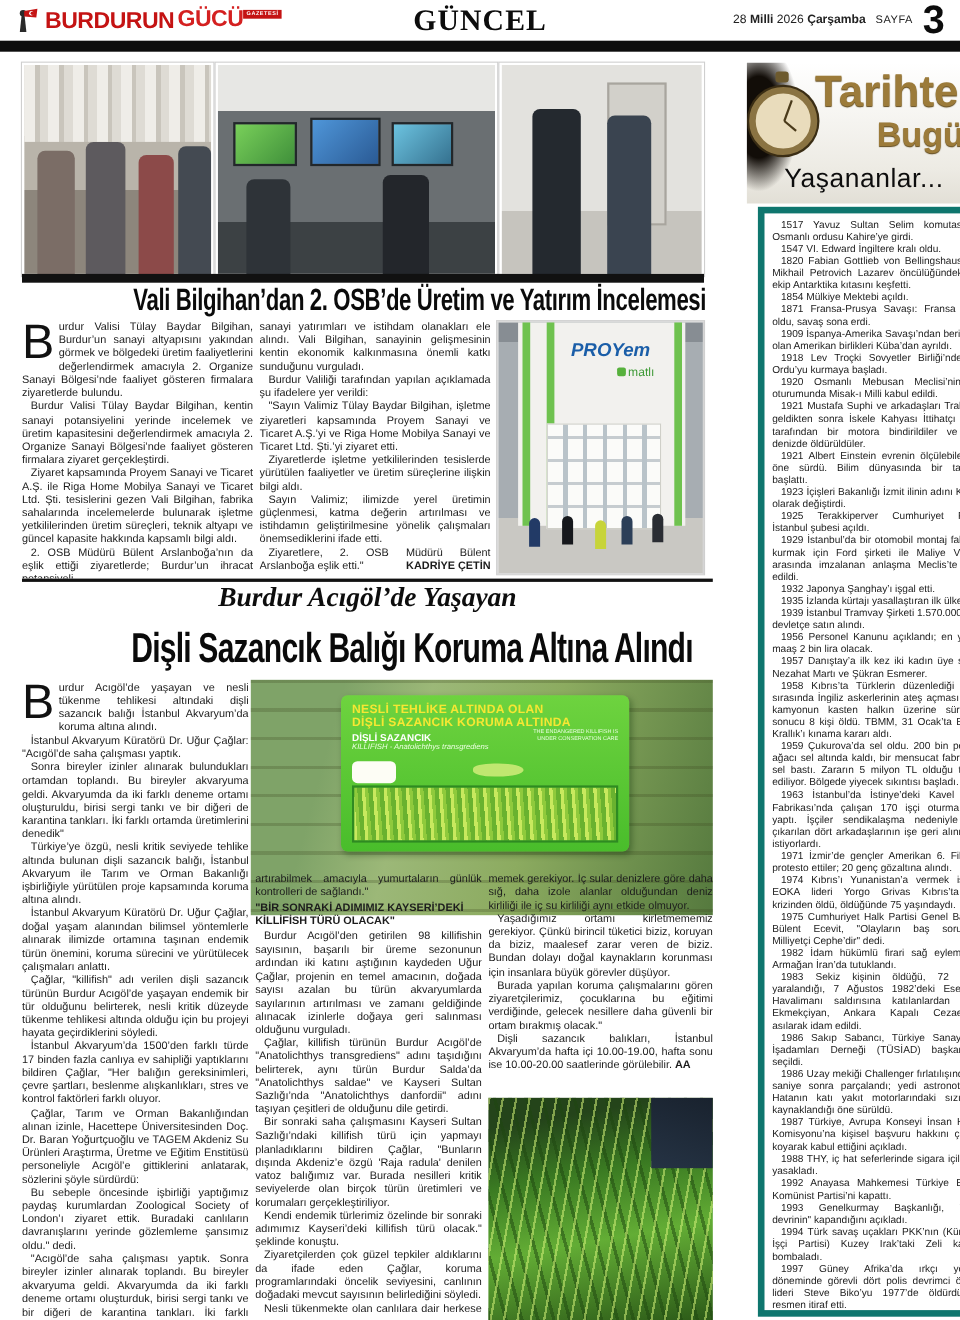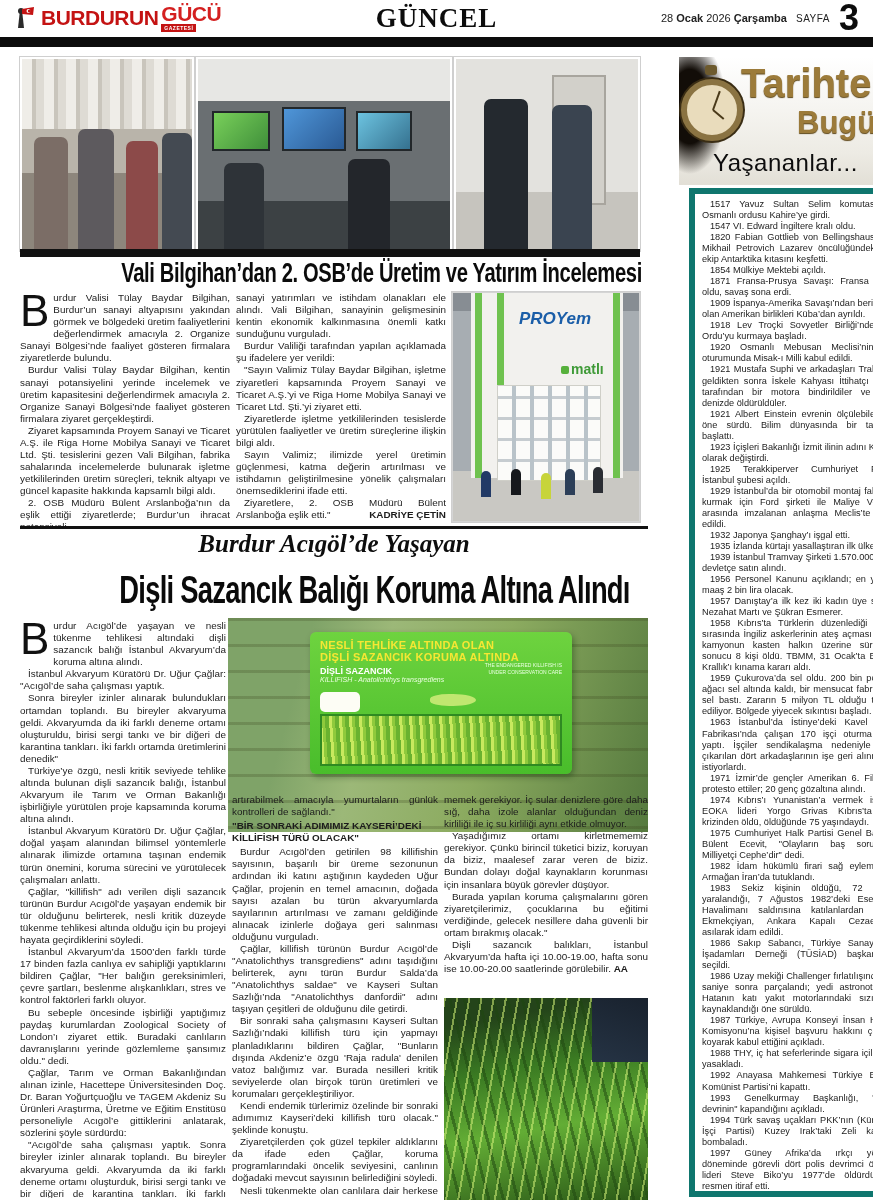--- a/index.html
+++ b/index.html
@@ -7,21 +7,21 @@
   .page {
     position: relative; width: 873px; height: 1200px; margin: 0 auto;
     background: #ffffff; font-family: "Liberation Sans", sans-serif;
     color: #1a1a1a; overflow: hidden;
   }
   
   .hdr { position:absolute; top:0; left:0; right:0; height:37px;
          display:flex; align-items:center; justify-content:space-between; padding:0 14px; }
   .logo { display:flex; align-items:center; gap:3px; }
   .logo-main { font-size:21px; font-weight:bold; color:#c41313; letter-spacing:-0.5px; }
-  .logo-col { display:flex; flex-direction:column; align-items:flex-start; }
+  .logo-col { display:flex; align-items:flex-start; }
   .logo-accent { font-size:21px; font-weight:bold; color:#d42020; letter-spacing:-0.5px; line-height:0.9; }
   .logo-sub { background:#c41313; color:#fff; font-size:5px; font-weight:bold; padding:1px 3px; letter-spacing:0.5px; }
   .section-title { position:absolute; left:50%; transform:translateX(-50%);
         font-family:"Liberation Serif", serif; font-weight:bold; font-size:27px; letter-spacing:1px; color:#0c0c0c; }
   .dateblock { display:flex; align-items:center; gap:9px; }
   .dateline { font-size:11px; color:#222; }
   .dateline b { font-weight:bold; }
   .sayfa { font-size:10px; color:#222; letter-spacing:0.5px; }
   .pageno { font-size:36px; font-weight:bold; line-height:0.9; color:#0c0c0c; }
   .black-bar { position:absolute; left:0; right:0; top:37px; height:10px; background:#0c0c0c; }
@@ -51,21 +51,21 @@
   .lead { text-indent:0; }
   .cont > p:first-child { text-indent:0; }
   .dropcap { float:left; font-size:44px; line-height:0.78; font-weight:400; padding:2px 4px 0 0; color:#111; }
   .byline { float:right; font-weight:bold; }
   .agency { font-weight:bold; }
   .ph-factory { left:452px; top:292px; width:188px; height:230px;
       background: linear-gradient(180deg,#878d93 0 8%, #a7adb2 8% 78%, #c9c8c3 78%); border:1px solid #d5d5d5; }
   .silo { position:absolute; left:18px; top:0; width:152px; height:185px; background:#f2f1ee; }
   .gstripe { position:absolute; top:0; width:7px; height:185px; background:#6fc24f; }
   .brand1 { position:absolute; left:66px; top:16px; font-size:17px; font-weight:bold; font-style:italic; color:#1b5ea8; }
-  .brand2 { position:absolute; left:108px; top:40px; font-size:14px; font-weight:bold; color:#3f9a37;margin-top:28px; }
+  .brand2 { position:absolute; left:108px; top:40px; font-size:11px; font-weight:normal; color:#3f9a37; }
   .brand2::before { content:""; display:inline-block; width:8px; height:8px; margin-right:2px; background:#57b13c; border-radius:2px; }
   .frontbldg { position:absolute; left:44px; top:92px; width:104px; height:96px; background:#fbfbf9; border:1px solid #cfcfc8;
       background-image: repeating-linear-gradient(90deg, transparent 0 14px, #b9c3c9 14px 18px),
                         repeating-linear-gradient(0deg, transparent 0 18px, #c6ccd0 18px 21px); }
   .person { position:absolute; width:10px; height:26px; border-radius:5px 5px 0 0; }
 
   
   .kicker { position:absolute; left:20px; top:530px; width:628px; text-align:center;
       font-family:"Liberation Serif", serif; font-style:italic; font-weight:bold; font-size:25px; color:#0d0d0d; }
   .headline2 { position:absolute; left:20px; top:569px; width:628px; height:44px; text-align:center; white-space:nowrap;text-decoration:underline; }
@@ -129,21 +129,21 @@
         <circle cx="15.4" cy="5" r="1.6" fill="#c41313"></circle>
       </svg>
       <span class="logo-main">BURDURUN</span>
       <span class="logo-col">
         <span class="logo-accent">GÜCÜ</span>
         <span class="logo-sub">GAZETESİ</span>
       </span>
     </div>
     <div class="section-title">GÜNCEL</div>
     <div class="dateblock">
-      <span class="dateline"><span>28</span> <b>Ocak</b> <span>2026</span> <b>Çarşamba</b></span>
+      <span class="dateline"><span>28</span> <b>Milli</b> <span>2026</span> <b>Çarşamba</b></span>
       <span class="sayfa">SAYFA</span>
       <span class="pageno">3</span>
     </div>
   </div>
   <div class="black-bar"></div>
 
   <div class="ph ph-textile">
     <div class="fabric-rolls"></div>
     <div class="fig" style="left:12px;top:78px;width:34px;height:116px;background:#7b6d66;"></div>
     <div class="fig" style="left:56px;top:70px;width:36px;height:124px;background:#5d5a5e;"></div>
@@ -221,22 +221,22 @@
 
   <div class="col" style="left:20px;top:620px;width:206px;height:578px;">
     <p class="para lead"><span class="dropcap">B</span><span>urdur Acıgöl’de yaşayan ve nesli tükenme tehlikesi altındaki dişli sazancık balığı İstanbul Akvaryum’da koruma altına alındı.</span></p>
     <div>
         <p class="para">İstanbul Akvaryum Küratörü Dr. Uğur Çağlar: "Acıgöl’de saha çalışması yaptık.</p>
         <p class="para">Sonra bireyler izinler alınarak bulundukları ortamdan toplandı. Bu bireyler akvaryuma geldi. Akvaryumda da iki farklı deneme ortamı oluşturuldu, birisi sergi tankı ve bir diğeri de karantina tankları. İki farklı ortamda üretimlerini denedik"</p>
         <p class="para">Türkiye’ye özgü, nesli kritik seviyede tehlike altında bulunan dişli sazancık balığı, İstanbul Akvaryum ile Tarım ve Orman Bakanlığı işbirliğiyle yürütülen proje kapsamında koruma altına alındı.</p>
         <p class="para">İstanbul Akvaryum Küratörü Dr. Uğur Çağlar, doğal yaşam alanından bilimsel yöntemlerle alınarak ilimizde ortamına taşınan endemik türün önemini, koruma sürecini ve yürütülecek çalışmaları anlattı.</p>
         <p class="para">Çağlar, "killifish" adı verilen dişli sazancık türünün Burdur Acıgöl’de yaşayan endemik bir tür olduğunu belirterek, nesli kritik düzeyde tükenme tehlikesi altında olduğu için bu projeyi hayata geçirdiklerini söyledi.</p>
         <p class="para">İstanbul Akvaryum’da 1500’den farklı türde 17 binden fazla canlıya ev sahipliği yaptıklarını bildiren Çağlar, "Her balığın gereksinimleri, çevre şartları, beslenme alışkanlıkları, stres ve kontrol faktörleri farklı oluyor.</p>
+        <p class="para">Çağlar, Tarım ve Orman Bakanlığından alınan izinle, Hacettepe Üniversitesinden Doç. Dr. Baran Yoğurtçuoğlu ve TAGEM Akdeniz Su Ürünleri Araştırma, Üretme ve Eğitim Enstitüsü personeliyle Acıgöl’e gittiklerini anlatarak, sözlerini şöyle sürdürdü:</p>
         <p class="para">Bu sebeple öncesinde işbirliği yaptığımız paydaş kurumlardan Zoological Society of London’ı ziyaret ettik. Buradaki canlıların davranışlarını yerinde gözlemleme şansımız oldu." dedi.</p>
-        <p class="para">Çağlar, Tarım ve Orman Bakanlığından alınan izinle, Hacettepe Üniversitesinden Doç. Dr. Baran Yoğurtçuoğlu ve TAGEM Akdeniz Su Ürünleri Araştırma, Üretme ve Eğitim Enstitüsü personeliyle Acıgöl’e gittiklerini anlatarak, sözlerini şöyle sürdürdü:</p>
         <p class="para">"Acıgöl’de saha çalışması yaptık. Sonra bireyler izinler alınarak toplandı. Bu bireyler akvaryuma geldi. Akvaryumda da iki farklı deneme ortamı oluşturduk, birisi sergi tankı ve bir diğeri de karantina tankları. İki farklı ortamda üretimlerini denedik. Tabii getirir getirmez bir üreme olmuyor. Canlıların adaptasyonun sağlanması gerekiyor. Tankın ışık şiddeti, su sıcaklığı, su parametresi ve kimyasalların doğadakiyle benzer yapıda olması gerekiyor. Doğadaki gibi bir simülasyon yapılıp, su sıcaklığı mevsime göre artırılıyor veya azaltılıyor. Bir diğer önemli nokta, canlıya doğal ortamını hissettirebilmek için tankın dip yapısı canlıya uygun olacak şekilde hazırlandı. Aynı suda yaşayabilecek canlı bitkilerinin de burada üretimleri gerçekleştirildi.</p>
       </div>
   </div>
 
   <div class="col" style="left:232px;top:794px;width:206px;height:404px;">
     <div class="cont">
         <p class="para">artırabilmek amacıyla yumurtaların günlük kontrolleri de sağlandı."</p>
       </div>
     <p class="para subhead">"BİR SONRAKİ ADIMIMIZ KAYSERİ’DEKİ KİLLİFİSH TÜRÜ OLACAK"</p>
     <div>

